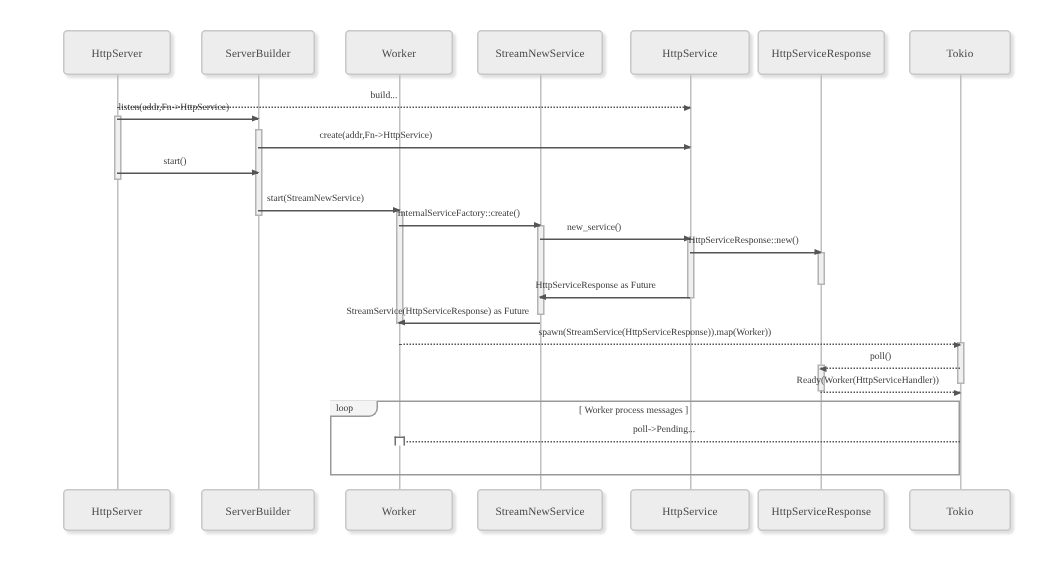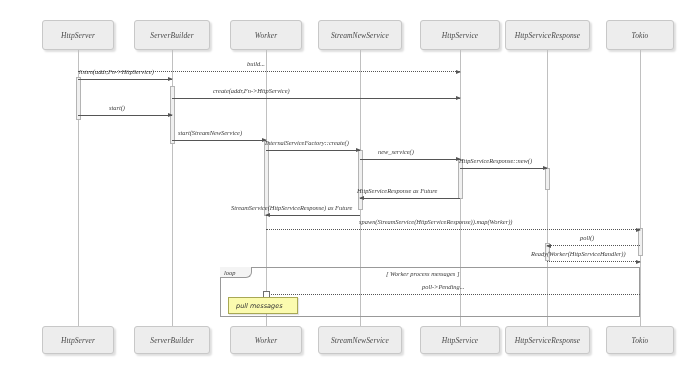--- a/index.html
+++ b/index.html
@@ -1,21 +1,21 @@
 <!DOCTYPE html>
 <html><head>
 <meta charset="utf-8">
 <style>
   html,body{margin:0;padding:0;}
   body{
     width:700px;height:375px;background:#ffffff;
     font-family:"Liberation Serif", serif;
     color:#3a3a3a;overflow:hidden;
   }
-  #canvas{position:relative;width:622px;height:375px;font-style:italic;}
+  #canvas{position:relative;width:622px;height:375px;}
 
   
   .pbox{
     position:absolute;box-sizing:border-box;
     background:#ededed;border:1px solid #c8c8c8;border-radius:3px;
     box-shadow:2px 2px 2px rgba(0,0,0,0.13);
     display:flex;align-items:center;justify-content:center;
     font-size:7.5px;color:#4a4a4a;white-space:nowrap;
     letter-spacing:.1px;
   }
@@ -197,23 +197,20 @@
   </div>
   <div class="frame-cond" style="left:386px;top:270px;">[ Worker process messages ]</div>
 
   <div class="msglabel" style="left:422px;top:283px;">poll-&gt;Pending...</div>
   <div class="msg dotted" style="left:266px;top:294px;width:374px;">
     <span class="arrowhead left"></span>
   </div>
 
   <div class="note-stub" style="left:263px;top:291px;width:7px;height:6px;"></div>
 
-  <div class="note" style="left:228px;top:297px;width:70px;height:17px;">
-    <span>pull messages</span>
-  </div>
 
   <div class="pbox" style="left:42px;top:326px;width:72px;height:28px;">
     <span>HttpServer</span>
   </div>
   <div class="pbox" style="left:134px;top:326px;width:76px;height:28px;">
     <span>ServerBuilder</span>
   </div>
   <div class="pbox" style="left:230px;top:326px;width:72px;height:28px;">
     <span>Worker</span>
   </div>

